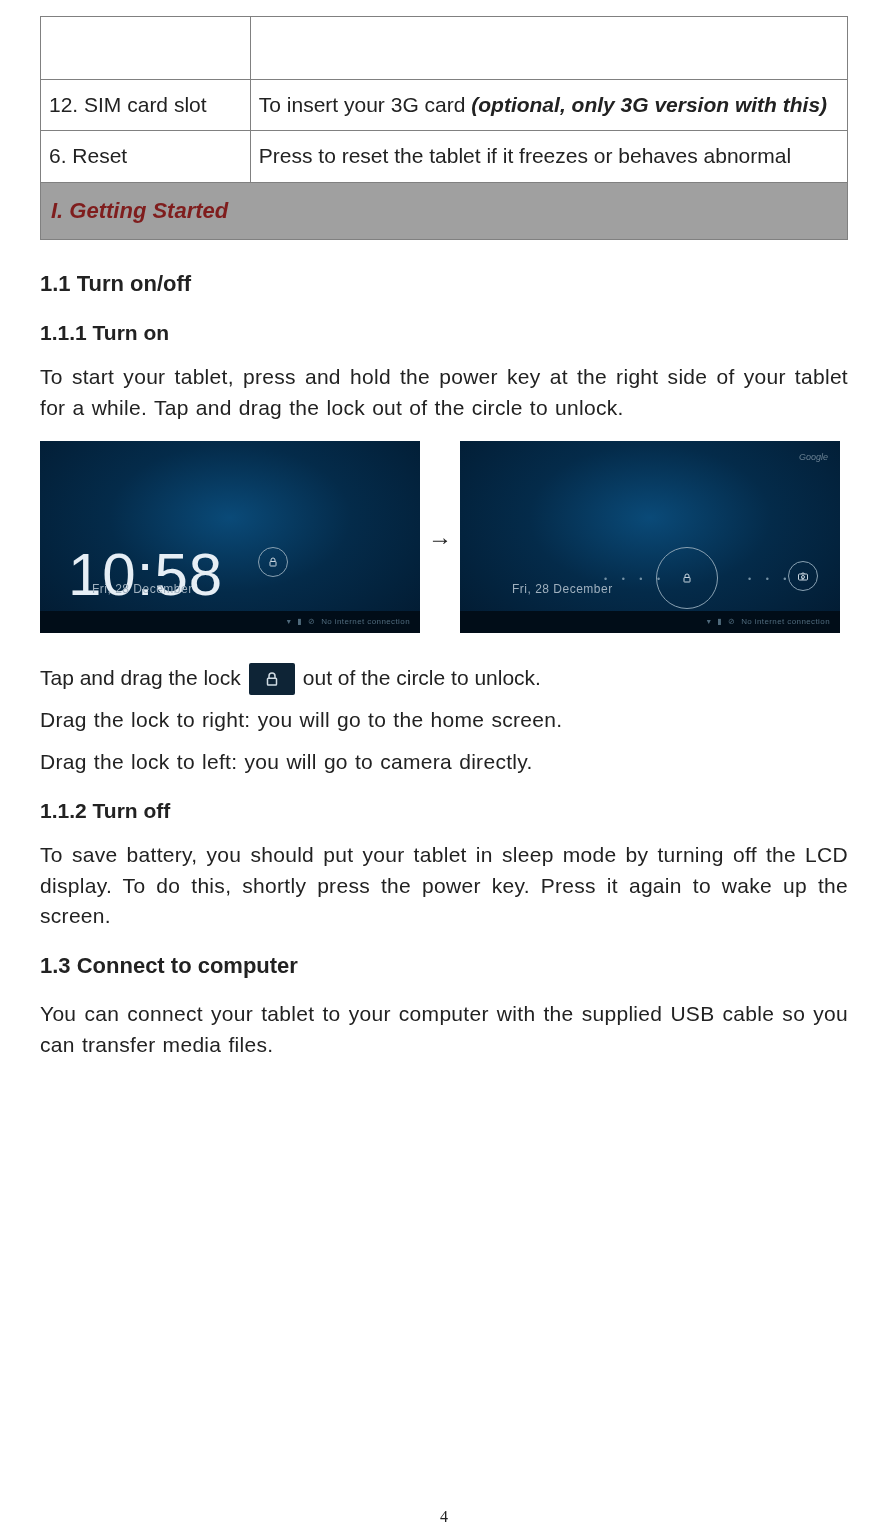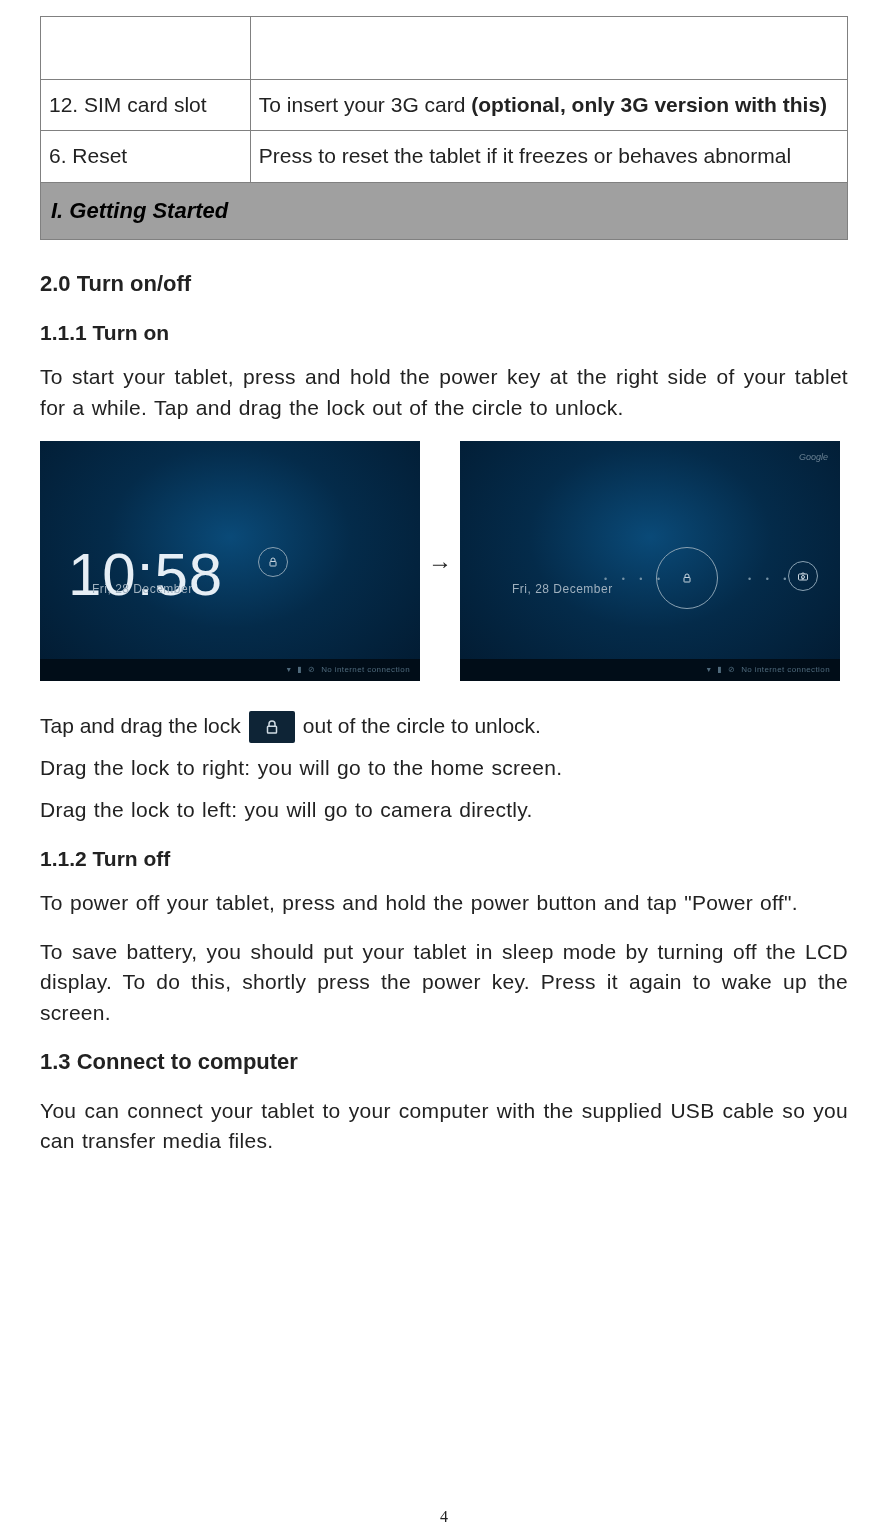--- a/index.html
+++ b/index.html
@@ -19,29 +19,29 @@
     width:100%;
     font-size:21px;
   }
   table.spec td{
     border:1px solid #808080;
     padding:10px 8px;
     vertical-align:middle;
   }
   table.spec td.left{width:26%;}
   table.spec tr.empty-row td{height:42px;}
-  .bold{font-weight:700;}
+  .bold{font-weight:700;font-style:italic;}
   .section-bar{
     background:#a0a0a0;
     border:1px solid #808080;
     border-top:none;
     padding:12px 10px;
   }
   .section-bar span{
-    color:#000000;
+    color:#7f1d1d;
     font-weight:700;
     font-style:italic;
     font-size:22px;
   }
   h2.h11{
     font-size:22px;
     font-weight:700;
     margin:28px 0 18px;
   }
   h3.h111{
@@ -57,21 +57,21 @@
   }
   .shots{
     display:flex;
     align-items:center;
     gap:8px;
     margin:4px 0 30px;
   }
   .arrow{font-size:24px;}
   .shot{
     width:380px;
-    height:240px;
+    height:192px;
     position:relative;
     background:
       radial-gradient(ellipse at 50% 40%, #0a4a78 0%, #042b4a 45%, #021a30 100%);
     overflow:hidden;
   }
   .shot .time{
     position:absolute;
     left:28px;
     top:90px;
     color:#e6eef5;
@@ -198,21 +198,21 @@
         <span>Press to reset the tablet if it freezes or behaves abnormal</span>
       </td>
     </tr>
   </tbody>
     </table>
 
   <div class="section-bar">
     <span>I. Getting Started</span>
   </div>
 
-  <h2 class="h11">2.0 Turn on/off</h2>
+  <h2 class="h11">1.1 Turn on/off</h2>
   <h3 class="h111">1.1.1 Turn on</h3>
   <p class="body">To start your tablet, press and hold the power key at the right side of your tablet for a while. Tap and drag the lock out of the circle to unlock.</p>
 
   <div class="shots">
     <div class="shot shot1">
       <div class="time">10:58</div>
       <div class="date">Fri, 28 December</div>
       <div class="lock-ring">
         <svg class="padlock" viewBox="0 0 24 24" fill="none" stroke="#c8d5df" stroke-width="2">
             <rect x="6" y="11" width="12" height="9" rx="1"></rect>
@@ -264,21 +264,20 @@
           <path d="M8 11V8a4 4 0 0 1 8 0v3"></path>
         </svg>
     </span>
     <span> out of the circle to unlock.</span>
   </div>
 
   <p class="body" style="margin-top:2px;">Drag the lock to right: you will go to the home screen.</p>
   <p class="body" style="margin-top:-6px;">Drag the lock to left: you will go to camera directly.</p>
 
   <h3 class="h111">1.1.2 Turn off</h3>
-  <p class="body">To power off your tablet, press and hold the power button and tap "Power off".</p>
 
   <p class="body">To save battery, you should put your tablet in sleep mode by turning off the LCD display. To do this, shortly press the power key. Press it again to wake up the screen.</p>
 
   <h2 class="h11" style="margin-top:14px;">1.3 Connect to computer</h2>
   <p class="body">You can connect your tablet to your computer with the supplied USB cable so you can transfer media files.</p>
 
   <div class="page-num">4</div>
 </div>
 
 </body></html>

